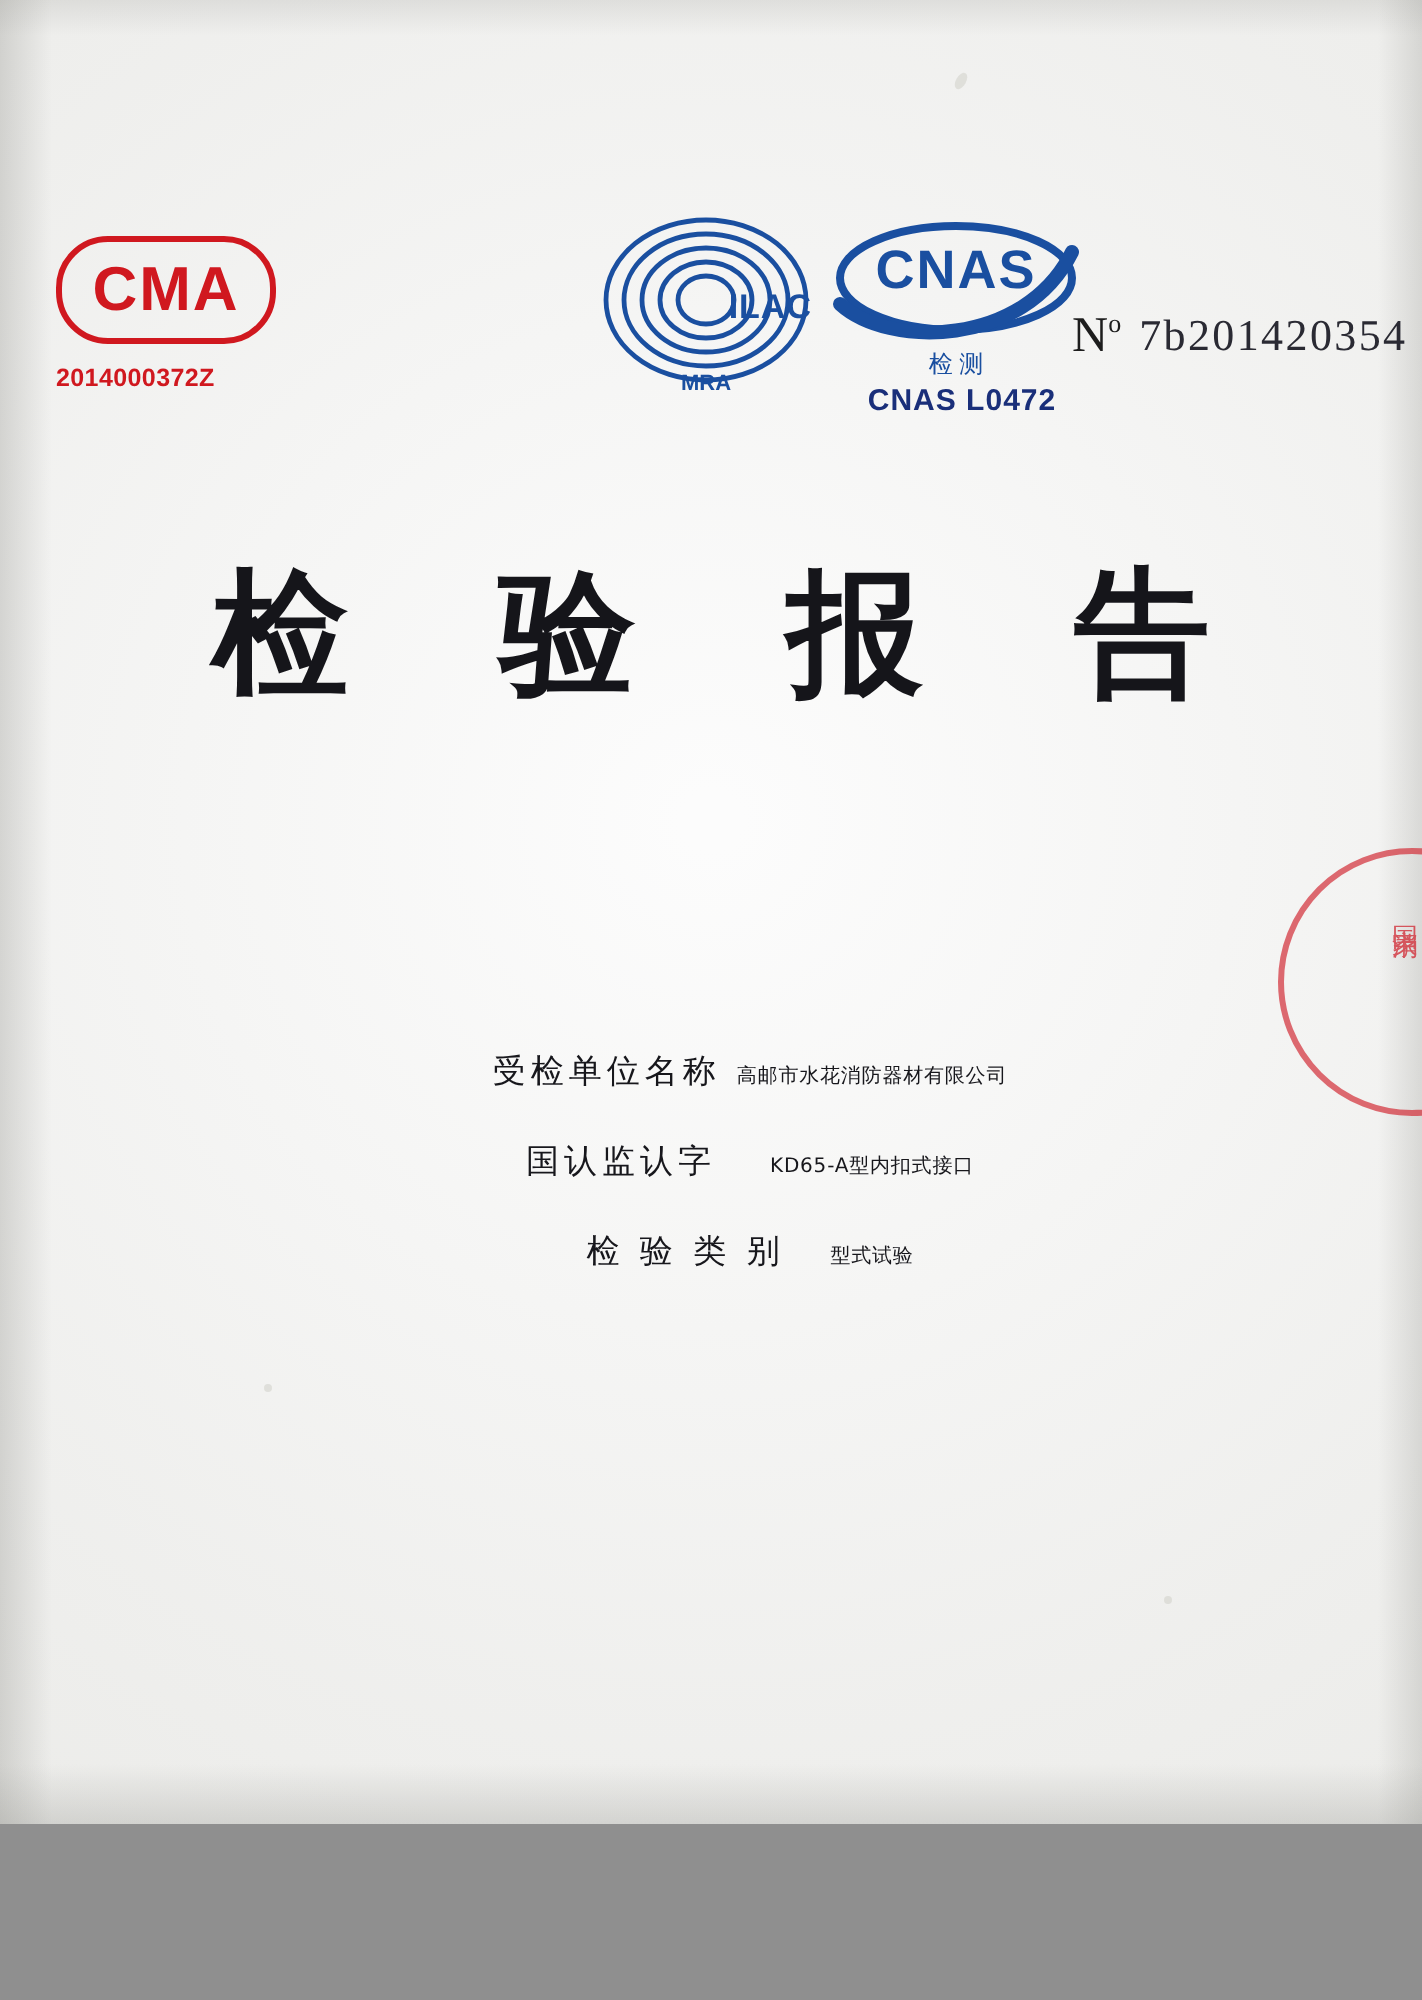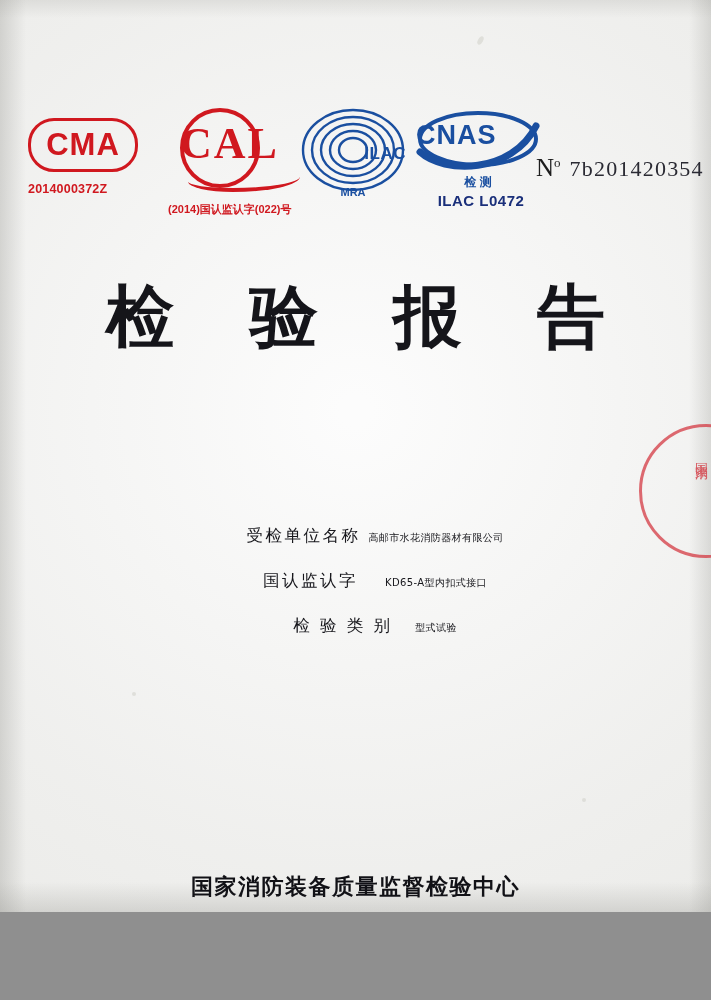--- a/index.html
+++ b/index.html
@@ -172,32 +172,33 @@
     width: 135px;
   }
   .cnas-oval {
     position: relative;
     width: 124px;
     height: 62px;
   }
   .cnas-text {
     position: absolute;
     left: 0; top: 10px; width: 124px;
+    text-align: center;
     color: #1a4fa0;
     font-size: 27px;
     font-weight: bold;
     letter-spacing: 1px;
   }
   .cnas-sub {
     margin-top: 2px;
     width: 124px;
     text-align: center;
     color: #1a4fa0;
     font-size: 12px;
-    font-weight: bold;
+    font-weight: normal;
   }
   .cnas-code {
     margin-top: 1px;
     width: 130px;
     text-align: center;
     color: #1a2f7a;
     font-size: 15px;
     font-weight: bold;
     letter-spacing: 0.5px;
   }
@@ -332,27 +333,20 @@
 
   <div class="logo-row">
 
     <div class="cma">
       <div class="cma-box">
         <div class="cma-text">CMA</div>
       </div>
       <div class="cma-under">2014000372Z</div>
     </div>
 
-    <div class="cal">
-      <div class="cal-circle">
-        <div class="cal-letters">CAL</div>
-        <div class="cal-swoosh"></div>
-      </div>
-      <div class="cal-under">(2014)国认监认字(022)号</div>
-    </div>
 
     <div class="ilac">
       <svg class="ilac-rings" viewBox="0 0 106 86">
         <g fill="none" stroke="#1a4fa0" stroke-width="2.4">
           <ellipse cx="53" cy="44" rx="50" ry="40"></ellipse>
           <ellipse cx="53" cy="44" rx="41" ry="33"></ellipse>
           <ellipse cx="53" cy="44" rx="32" ry="26"></ellipse>
           <ellipse cx="53" cy="44" rx="23" ry="19"></ellipse>
           <ellipse cx="53" cy="44" rx="14" ry="12"></ellipse>
         </g>
@@ -363,21 +357,21 @@
 
     <div class="cnas">
       <div class="cnas-oval">
         <svg width="128" height="64" viewBox="0 0 128 64" style="position:absolute;left:-2px;top:-2px;">
           <ellipse cx="64" cy="31" rx="58" ry="26" fill="none" stroke="#1a4fa0" stroke-width="4"></ellipse>
           <path d="M6 44 C 30 66, 98 66, 122 18" fill="none" stroke="#1a4fa0" stroke-width="7" stroke-linecap="round"></path>
         </svg>
         <div class="cnas-text">CNAS</div>
       </div>
       <div class="cnas-sub">检 测</div>
-      <div class="cnas-code">ILAC L0472</div>
+      <div class="cnas-code">CNAS L0472</div>
     </div>
 
     <div class="serial">
       <span class="serial-no"><span>N</span><sup>o</sup></span>
       <span class="serial-num">7b201420354</span>
     </div>
   </div>
 
   <div class="doc-title">检 验 报 告</div>
 
@@ -392,14 +386,13 @@
     <div class="field-row">
       <div class="field-label">国认监认字</div>
       <div class="field-value">KD65-A型内扣式接口</div>
     </div>
     <div class="field-row">
       <div class="field-label">检 验 类 别</div>
       <div class="field-value">型式试验</div>
     </div>
   </div>
 
-  <div class="footer-org">国家消防装备质量监督检验中心</div>
 </div>
 
 </body></html>

